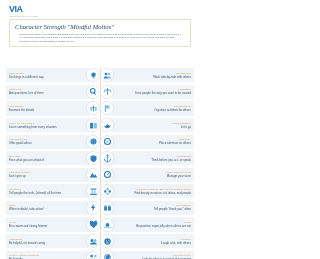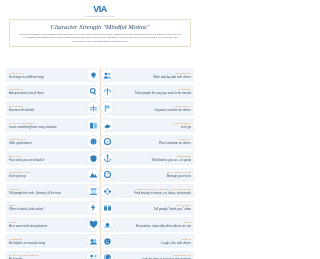--- a/index.html
+++ b/index.html
@@ -7,21 +7,20 @@
     width:200px;height:259px;
     background:#ffffff;
     font-family:"Liberation Sans",sans-serif;
     overflow:hidden;
     position:relative;
   }
 
   
   .header{
     padding:5px 9px 18px 9px;
-    text-align:center;
   }
   .logo{
     font-family:"Liberation Sans",sans-serif;
     font-size:9px;
     font-weight:bold;
     color:#1f6fb5;
     letter-spacing:-0.5px;
     line-height:9px;
     margin-bottom:1px;
   }

